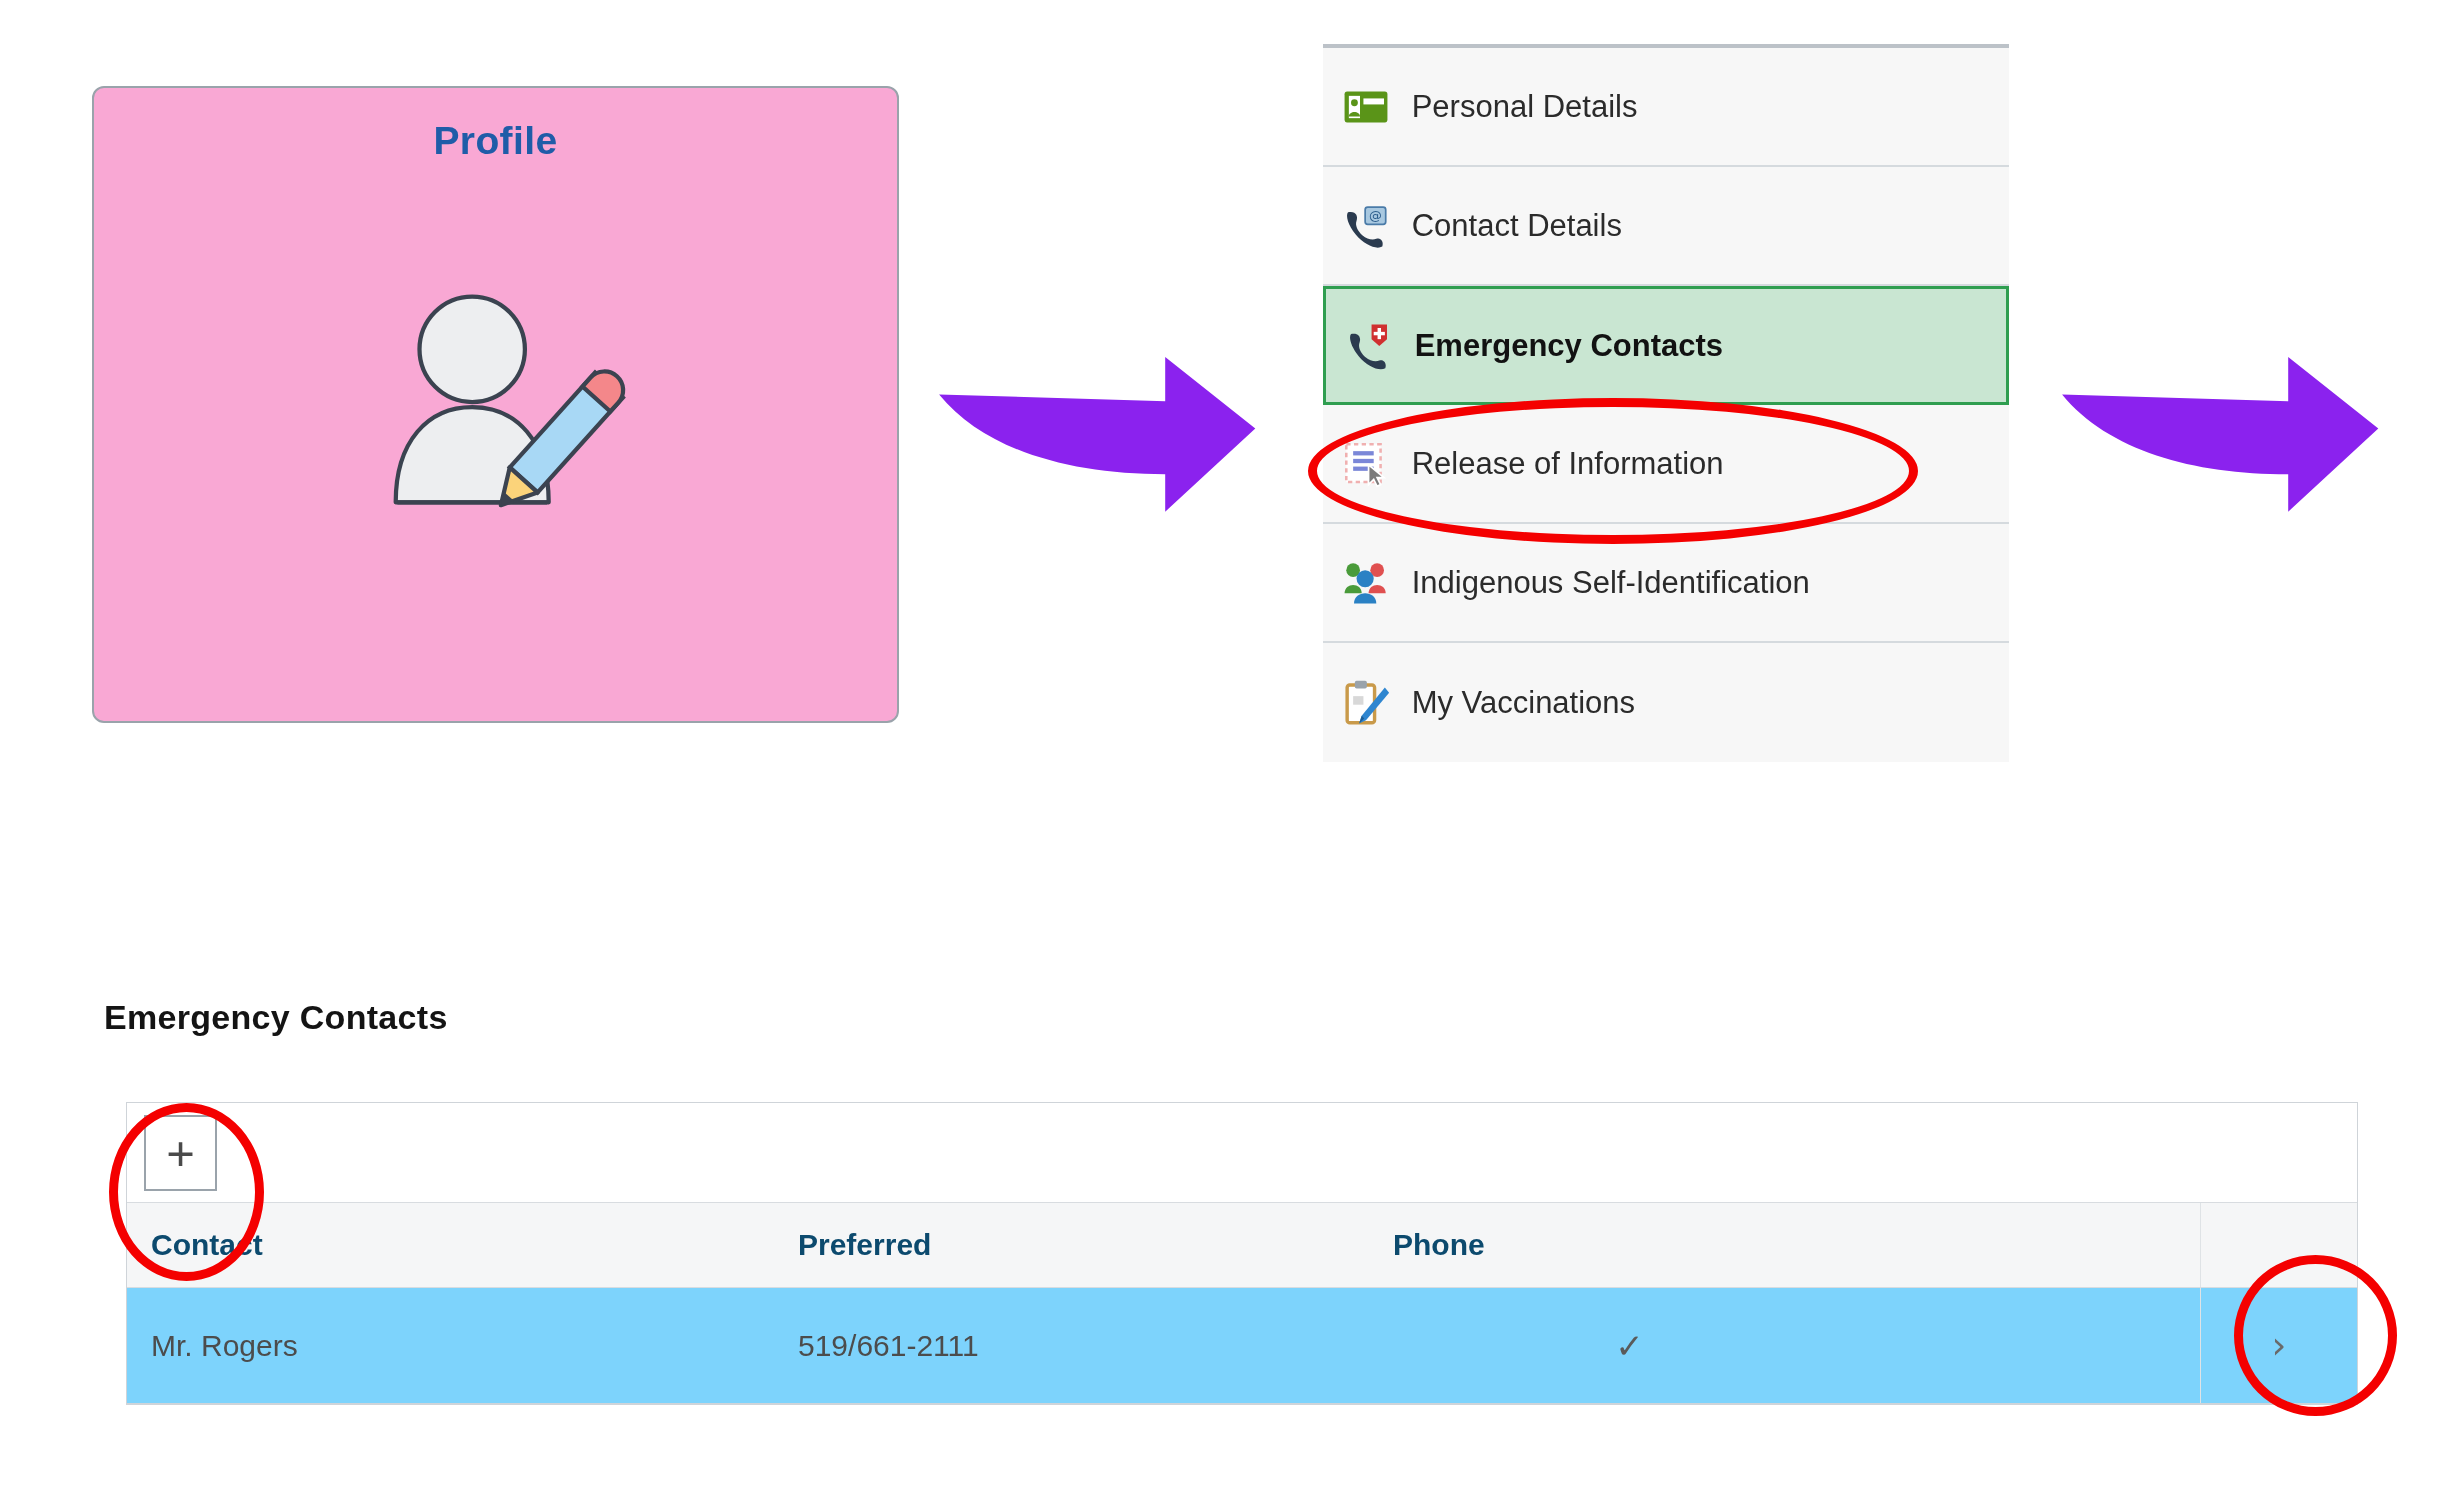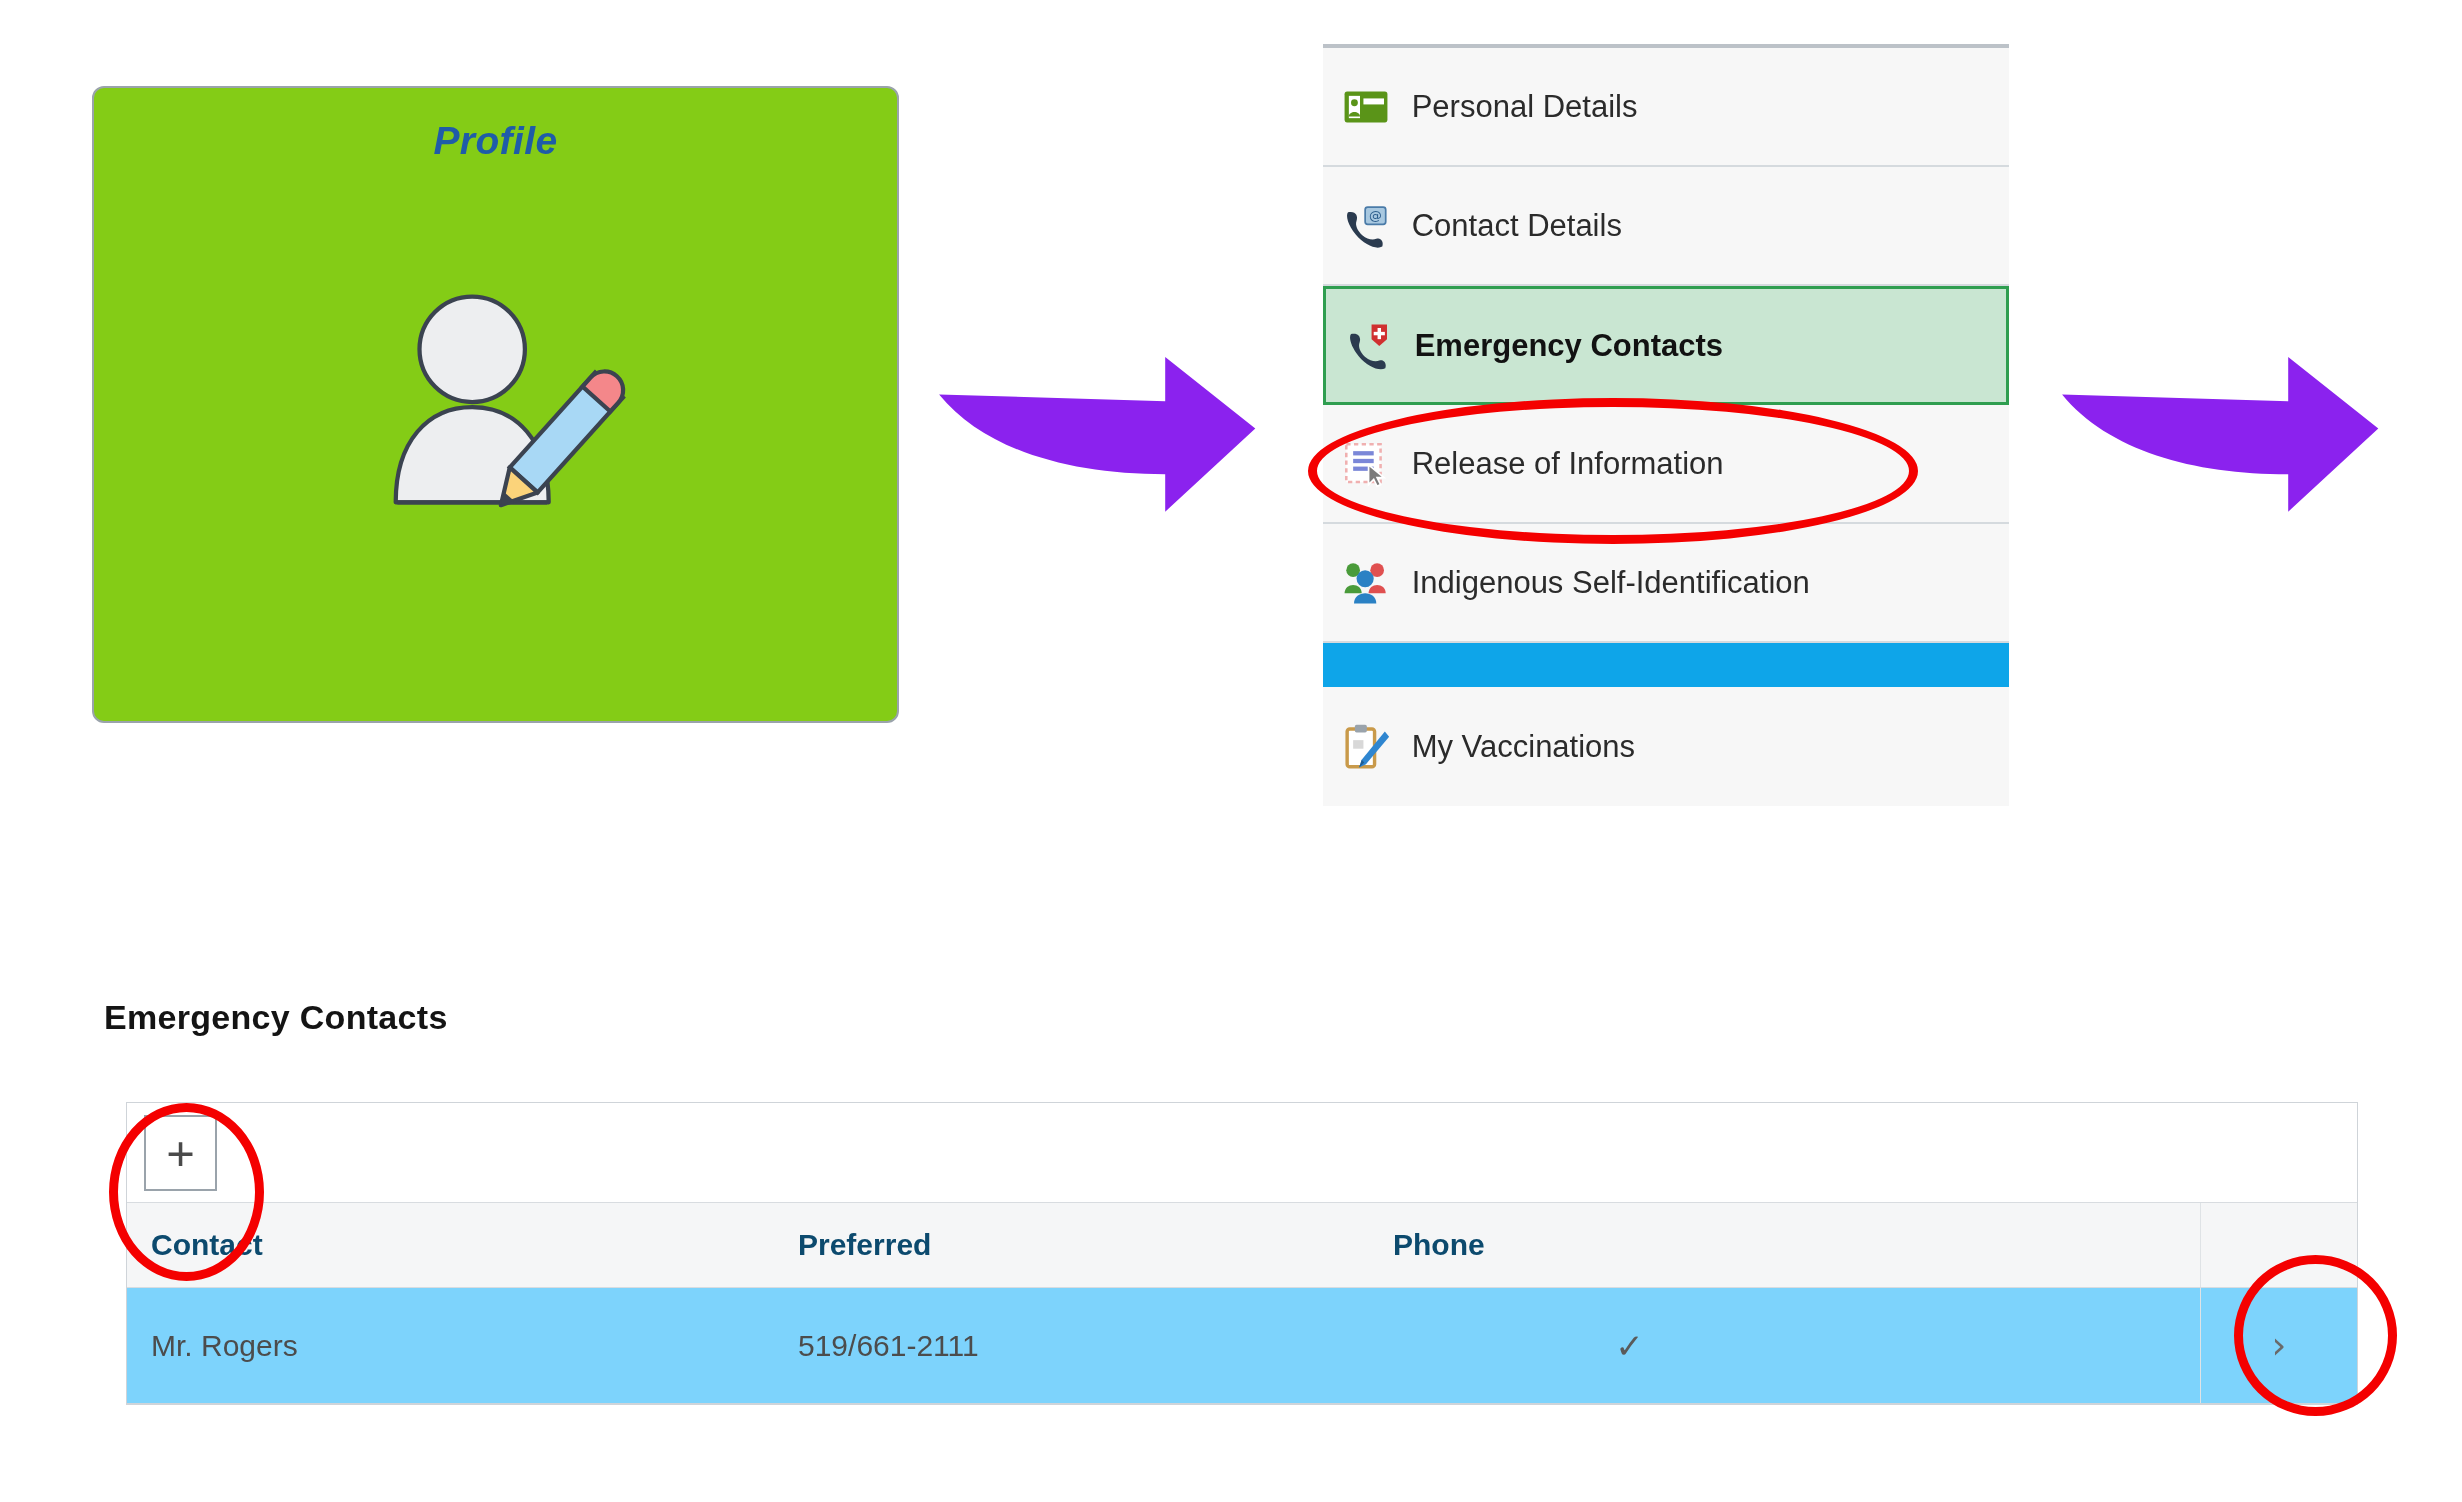--- a/index.html
+++ b/index.html
@@ -15,25 +15,24 @@
     overflow: hidden;
   }
 
   
   #profile-tile {
     position: absolute;
     left: 92px;
     top: 86px;
     width: 807px;
     height: 637px;
-    background: #84cc16;
+    background: #f9a8d4;
     border: 2.5px solid #9aa3ab;
     border-radius: 12px;
     box-sizing: border-box;
-    font-style: italic;
   }
   #profile-tile-title {
     position: absolute;
     top: 31px;
     left: 0;
     width: 100%;
     text-align: center;
     font-size: 39px;
     font-weight: bold;
     color: #1f5ca8;
@@ -61,21 +60,21 @@
   .menu-item {
     position: relative;
     display: flex;
     align-items: center;
     height: 119px;
     padding-left: 18.7px;
     border-bottom: 2.5px solid #d5dade;
     box-sizing: border-box;
     background: #f7f7f7;
   }
-  .menu-item:last-child { border-bottom: none; margin-top: 44px; }
+  .menu-item:last-child { border-bottom: none; }
   .menu-item.selected {
     background: #c9e6d2;
     border: 3.4px solid #2f9e50;
     border-bottom: 3.4px solid #2f9e50;
   }
   .menu-icon {
     width: 48px;
     height: 48px;
     flex: 0 0 48px;
     margin-right: 22px;

